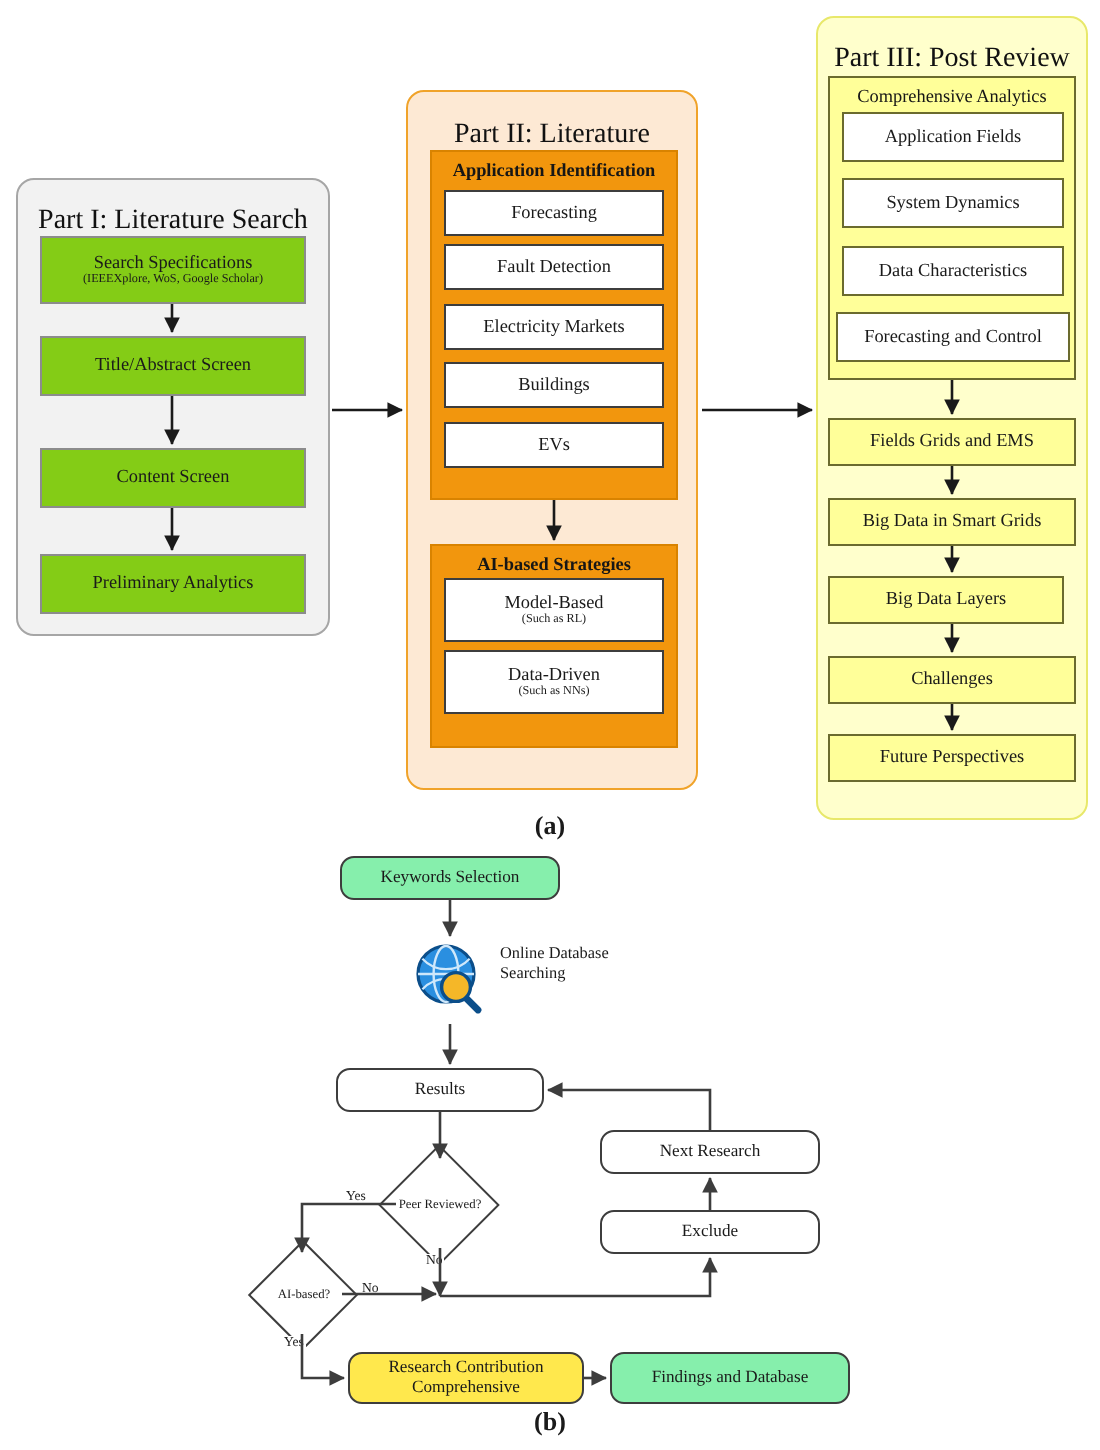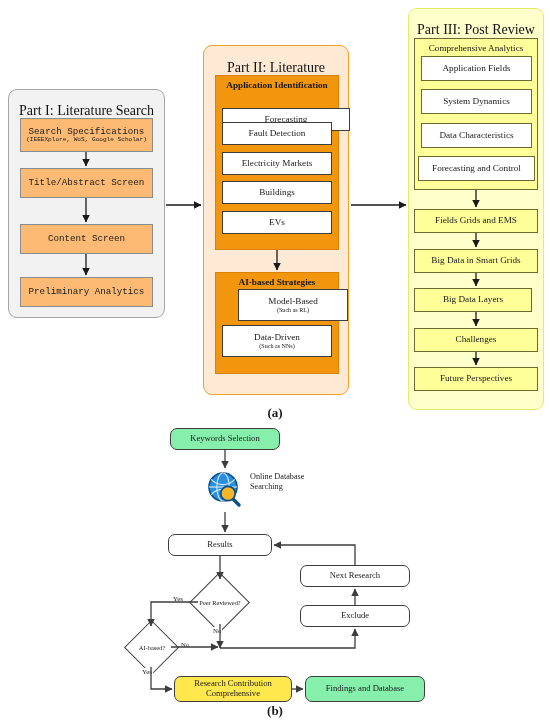--- a/index.html
+++ b/index.html
@@ -9,21 +9,21 @@
   .panel-title{position:absolute;left:0;right:0;text-align:center;font-size:14px;color:#111;}
   .box{position:absolute;box-sizing:border-box;display:flex;flex-direction:column;
        align-items:center;justify-content:center;text-align:center;line-height:1.08;}
   .box .main{font-size:9.2px;}
   .box .sub{font-size:6.1px;margin-top:0px;}
   .grp{position:absolute;box-sizing:border-box;}
   .grp-title{position:absolute;left:0;right:0;text-align:center;font-size:9.2px;font-weight:bold;color:#161616;}
 
   
   #partI{background:#f2f2f2;border:1.4px solid #a6a6a6;}
-  .pI-box{background:#fdba74;border:1.1px solid #8c8c8c;font-family:Liberation Mono, monospace;}
+  .pI-box{background:#84cc16;border:1.1px solid #8c8c8c;}
 
   
   #partII{background:#fde9d4;border:1.4px solid #f0a32a;}
   .grp-orange{background:#f2960d;border:1.3px solid #d98300;}
   .pII-box{background:#ffffff;border:1.3px solid #3d3d3d;}
 
   
   #partIII{background:#ffffcc;border:1.4px solid #e8e86a;}
   .grp-yellow{background:#ffff99;border:1.4px solid #6b6b2e;}
   .pIII-inner{background:#ffffff;border:1.2px solid #6b6b2e;}
@@ -65,40 +65,40 @@
 <div class="box pI-box" style="left:20px;top:277px;width:133px;height:30px;">
   <span class="main">Preliminary Analytics</span>
 </div>
 
 <div class="panel" id="partII" style="left:203px;top:45px;width:146px;height:350px;">
   <div class="panel-title" style="top:14px;">Part II: Literature Review</div>
 </div>
 <div class="grp grp-orange" style="left:215px;top:75px;width:124px;height:175px;">
   <div class="grp-title" style="top:4px;">Application Identification</div>
 </div>
-<div class="box pII-box" style="left:222px;top:108px;width:128px;height:23px;justify-content:center;">
+<div class="box pII-box" style="left:222px;top:95px;width:110px;height:23px;justify-content:center;">
   <span class="main">Forecasting</span>
 </div>
 <div class="box pII-box" style="left:222px;top:122px;width:110px;height:23px;">
   <span class="main">Fault Detection</span>
 </div>
 <div class="box pII-box" style="left:222px;top:152px;width:110px;height:23px;">
   <span class="main">Electricity Markets</span>
 </div>
 <div class="box pII-box" style="left:222px;top:181px;width:110px;height:23px;">
   <span class="main">Buildings</span>
 </div>
 <div class="box pII-box" style="left:222px;top:211px;width:110px;height:23px;">
   <span class="main">EVs</span>
 </div>
 
 <div class="grp grp-orange" style="left:215px;top:272px;width:124px;height:102px;">
   <div class="grp-title" style="top:4px;">AI-based Strategies</div>
 </div>
-<div class="box pII-box" style="left:222px;top:289px;width:110px;height:32px;margin-left:16px;">
+<div class="box pII-box" style="left:222px;top:289px;width:110px;height:32px;">
   <span class="main">Model-Based</span>
   <span class="sub">(Such as RL)</span>
 </div>
 <div class="box pII-box" style="left:222px;top:325px;width:110px;height:32px;">
   <span class="main">Data-Driven</span>
   <span class="sub">(Such as NNs)</span>
 </div>
 
 <div class="panel" id="partIII" style="left:408px;top:8px;width:136px;height:402px;">
   <div class="panel-title" style="top:13px;">Part III: Post Review</div>

